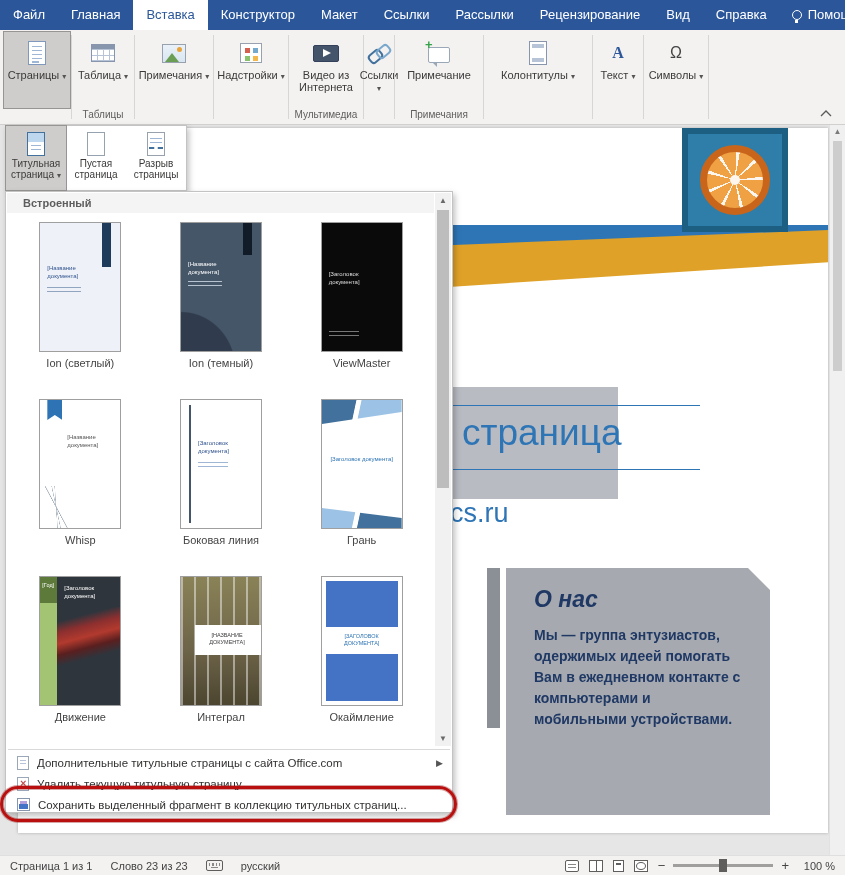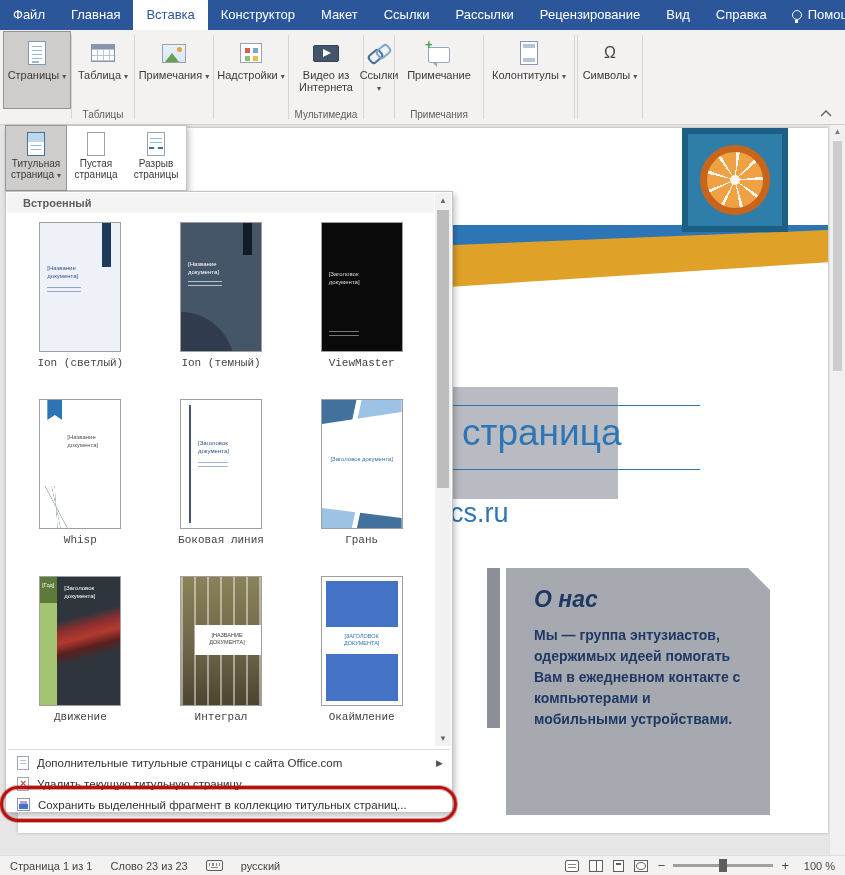--- a/index.html
+++ b/index.html
@@ -89,21 +89,21 @@
 
   
   .gallery{position:absolute;left:5px;top:191px;width:448px;height:622px;background:#fff;border:1px solid #c3c3c3;box-shadow:2px 3px 6px rgba(0,0,0,.25);z-index:40;}
   .gal-header{position:absolute;left:1px;right:18px;top:1px;height:20px;background:#f4f4f4;font-size:11px;font-weight:bold;color:#5d5d5d;line-height:20px;padding-left:16px;}
   .gal-scrollbar{position:absolute;right:1px;top:1px;width:16px;height:553px;background:#f1f1f1;}
   .gal-scrollbar .sb-arr{display:block;height:15px;text-align:center;font-size:8px;color:#6a6a6a;line-height:15px;background:#f1f1f1;}
   .gal-sb-thumb{position:absolute;left:2px;right:2px;top:17px;height:278px;background:#bdbdbd;}
   .gal-sb-down{position:absolute;bottom:0;left:0;right:0;}
   .gal-grid{position:absolute;left:4px;top:24px;right:20px;height:531px;display:grid;grid-template-columns:repeat(3,1fr);grid-auto-rows:177px;}
   .gal-item{display:flex;flex-direction:column;align-items:center;padding-top:6px;cursor:default;}
-  .gal-label{margin-top:5px;font-size:11px;color:#444;font-family:Liberation Mono, monospace;}
+  .gal-label{margin-top:5px;font-size:11px;color:#444;}
   .thumb{width:82px;height:130px;background:#fff;border:1px solid #9f9f9f;position:relative;overflow:hidden;flex:none;}
   .ph{position:absolute;font-size:6px;line-height:1.25;}
 
   .t-ion-light{background:#eef2f8;}
   .t-ion-light::before{content:"";position:absolute;top:0;right:9px;width:9px;height:44px;background:#1f3b5c;}
   .t-ion-light::after{content:"";position:absolute;left:7px;top:64px;width:34px;height:6px;background:repeating-linear-gradient(180deg,#8fa5c0 0 1px,transparent 1px 4px);}
   .t-ion-light .ph{left:7px;top:42px;width:60px;color:#31538f;}
   .t-ion-dark{background:radial-gradient(150% 100% at 0% 115%,#303c4e 45%,#465669 46%);}
   .t-ion-dark::before{content:"";position:absolute;top:0;right:9px;width:9px;height:32px;background:#121c29;}
   .t-ion-dark::after{content:"";position:absolute;left:7px;top:58px;width:34px;height:6px;background:repeating-linear-gradient(180deg,#b8c2cf 0 1px,transparent 1px 4px);}
@@ -279,32 +279,40 @@
             </span>
           <span class="lbl"><span>Примечание</span></span>
         </div>
       </div>
       <div class="rgroup-label">Примечания</div>
     </div>
     <div class="rdivider"></div>
 
     <div class="rgroup">
       <div class="rgroup-buttons">
-        <div class="rbtn" style="width:88px">
+        <div class="rbtn" style="width:106px">
           <span class="icon-box">
               <span class="ic ic-headers"></span>
             </span>
           <span class="lbl"><span>Колонтитулы</span> <span class="dd-arrow">▾</span></span>
         </div>
       </div>
       <div class="rgroup-label"></div>
     </div>
     <div class="rdivider"></div>
 
     <div class="rgroup">
+      <div class="rgroup-buttons">
+        <div class="rbtn" style="width:48px">
+          <span class="icon-box">
+              <span class="ic ic-text"></span>
+            </span>
+          <span class="lbl"><span>Текст</span> <span class="dd-arrow">▾</span></span>
+        </div>
+      </div>
       <div class="rgroup-label"></div>
     </div>
     <div class="rdivider"></div>
 
     <div class="rgroup">
       <div class="rgroup-buttons">
         <div class="rbtn" style="width:62px">
           <span class="icon-box">
               <span class="ic ic-symbols"></span>
             </span>

